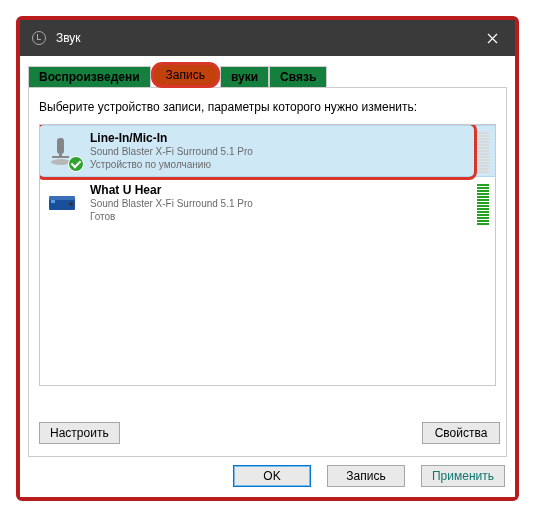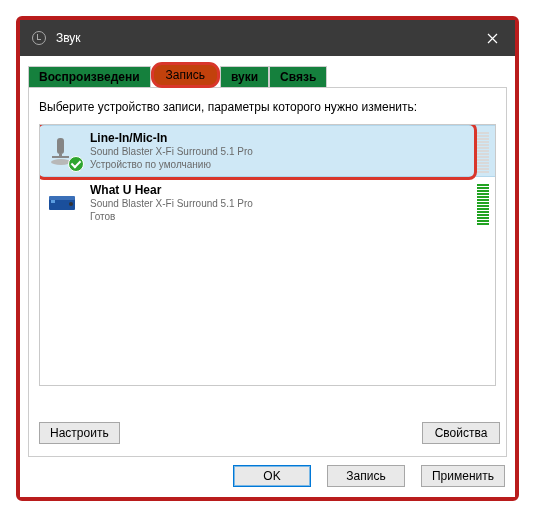--- a/index.html
+++ b/index.html
@@ -43,21 +43,21 @@
 .device-name { font-size: 12px; font-weight: 600; color: #000; }
 .device-desc, .device-status { font-size: 10px; color: #6a6a6a; }
 
 .level-meter { width: 12px; height: 44px; display: flex; flex-direction: column-reverse; gap: 1px; margin-left: 2px; }
 .level-meter .seg { height: 2px; background: #d9d9d9; }
 .level-meter.active .seg { background: #21a321; }
 
 .panel-buttons { position: absolute; left: 10px; right: 6px; bottom: 12px; display: flex; align-items: flex-end; }
 .btn { font-size: 12px; padding: 3px 10px; background: #e9e9e9; border: 1px solid #a7a7a7; min-width: 78px; text-align: center; }
 .btn.menu::after { content: " ▾"; font-size: 9px; }
-.btn.disabled { color: #000000; }
+.btn.disabled { color: #0f766e; }
 .panel-buttons .spacer { flex: 1; }
 .panel-buttons .btn + .btn { margin-left: 6px; }
 
 .dialog-buttons { position: absolute; right: 10px; bottom: 10px; display: flex; gap: 16px; }
 .dialog-buttons .btn.default { border: 1px solid #0178d7; box-shadow: inset 0 0 0 1px #7ab8e6; }
 </style>
 </head>
 <body>
 
 <div class="outer-frame">

